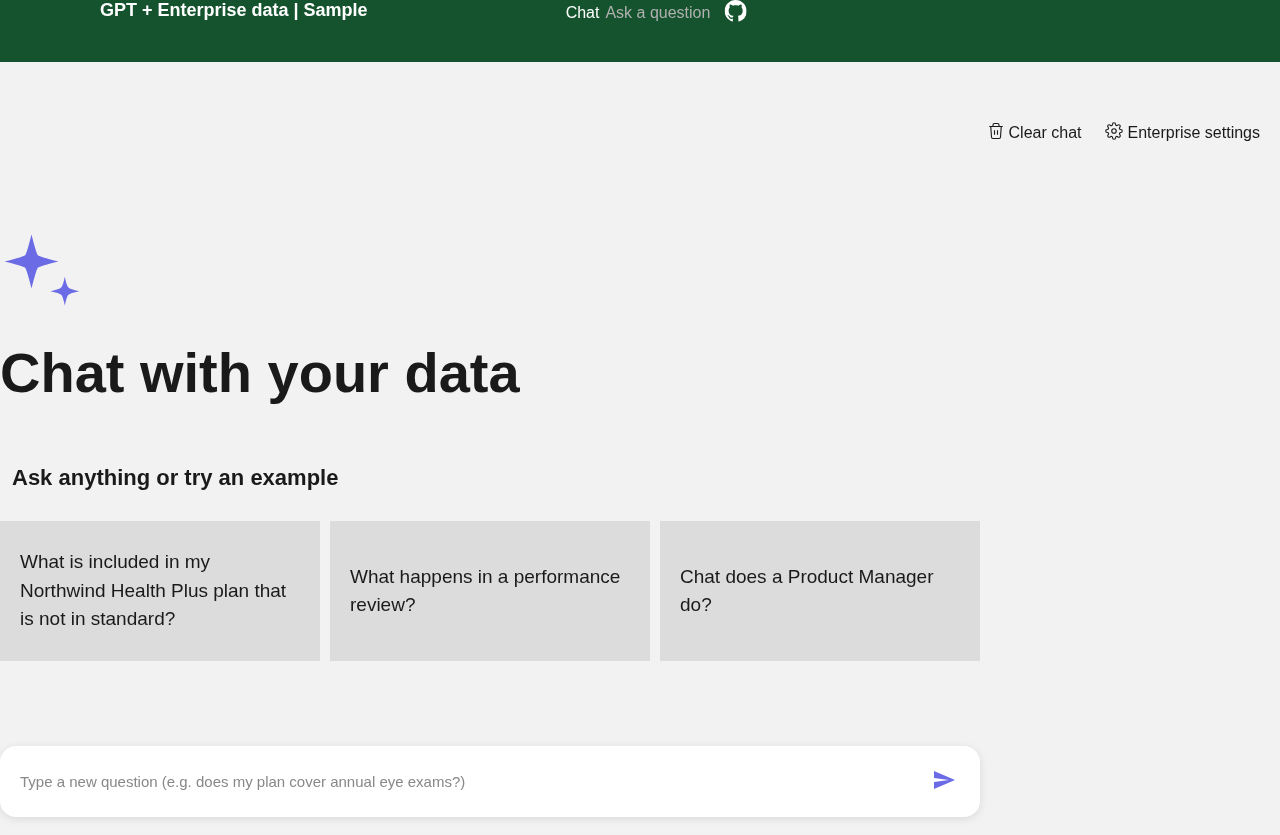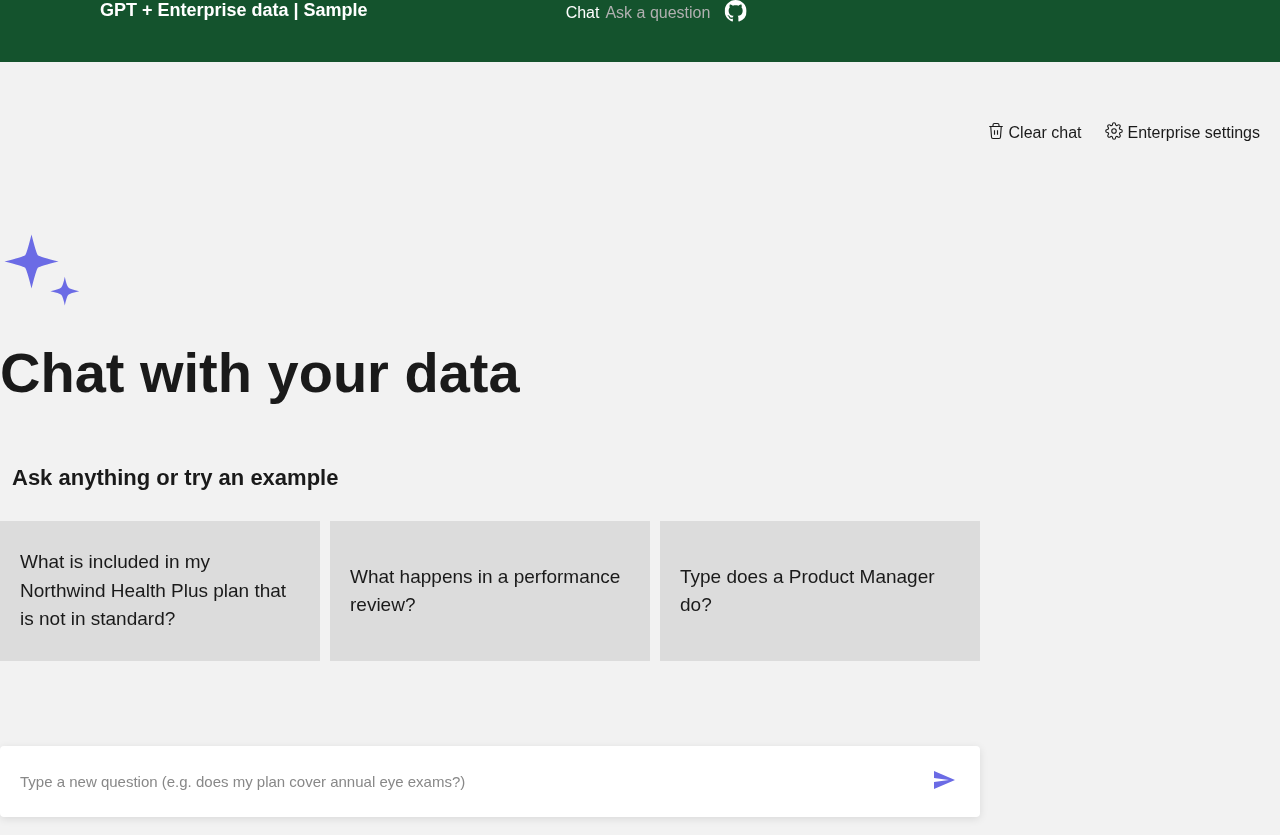--- a/index.html
+++ b/index.html
@@ -111,21 +111,21 @@
       color: #1a1a1a;
       cursor: pointer;
       border: none;
       text-align: left;
       font-family: inherit;
       min-height: 140px;
     }
     .input-container {
       width: 980px;
       background: #fff;
-      border-radius: 4px;
+      border-radius: 16px;
       box-shadow: 0 2px 8px rgba(0,0,0,0.1);
       padding: 18px 20px;
       display: flex;
       align-items: center;
       justify-content: space-between;
     }
     .input-field {
       flex: 1;
       border: none;
       outline: none;
@@ -189,21 +189,21 @@
       <path d="M35 5 Q40 25 42 28 Q45 30 65 35 Q45 40 42 42 Q40 45 35 65 Q30 45 28 42 Q25 40 5 35 Q25 30 28 28 Q30 25 35 5 Z" fill="#6b6be5"></path>
       <path d="M72 52 Q74 62 76 64 Q78 66 88 68 Q78 70 76 72 Q74 74 72 84 Q70 74 68 72 Q66 70 56 68 Q66 66 68 64 Q70 62 72 52 Z" fill="#6b6be5"></path>
     </svg>
   </div>
   <h1 class="title">Chat with your data</h1>
   <div class="subtitle">Ask anything or try an example</div>
 
   <div class="examples">
     <button class="example-card">What is included in my Northwind Health Plus plan that is not in standard?</button>
     <button class="example-card">What happens in a performance review?</button>
-    <button class="example-card">Type does a Product Manager do?</button>
+    <button class="example-card">Chat does a Product Manager do?</button>
   </div>
 
   <div class="input-container">
     <input type="text" class="input-field" placeholder="Type a new question (e.g. does my plan cover annual eye exams?)" style="">
     <button class="send-btn">
       <span>
         <svg width="24" height="24" viewBox="0 0 24 24" fill="#6b6be5">
           <path d="M2 21l21-9L2 3v7l15 2-15 2v7z"></path>
         </svg>
       </span>

